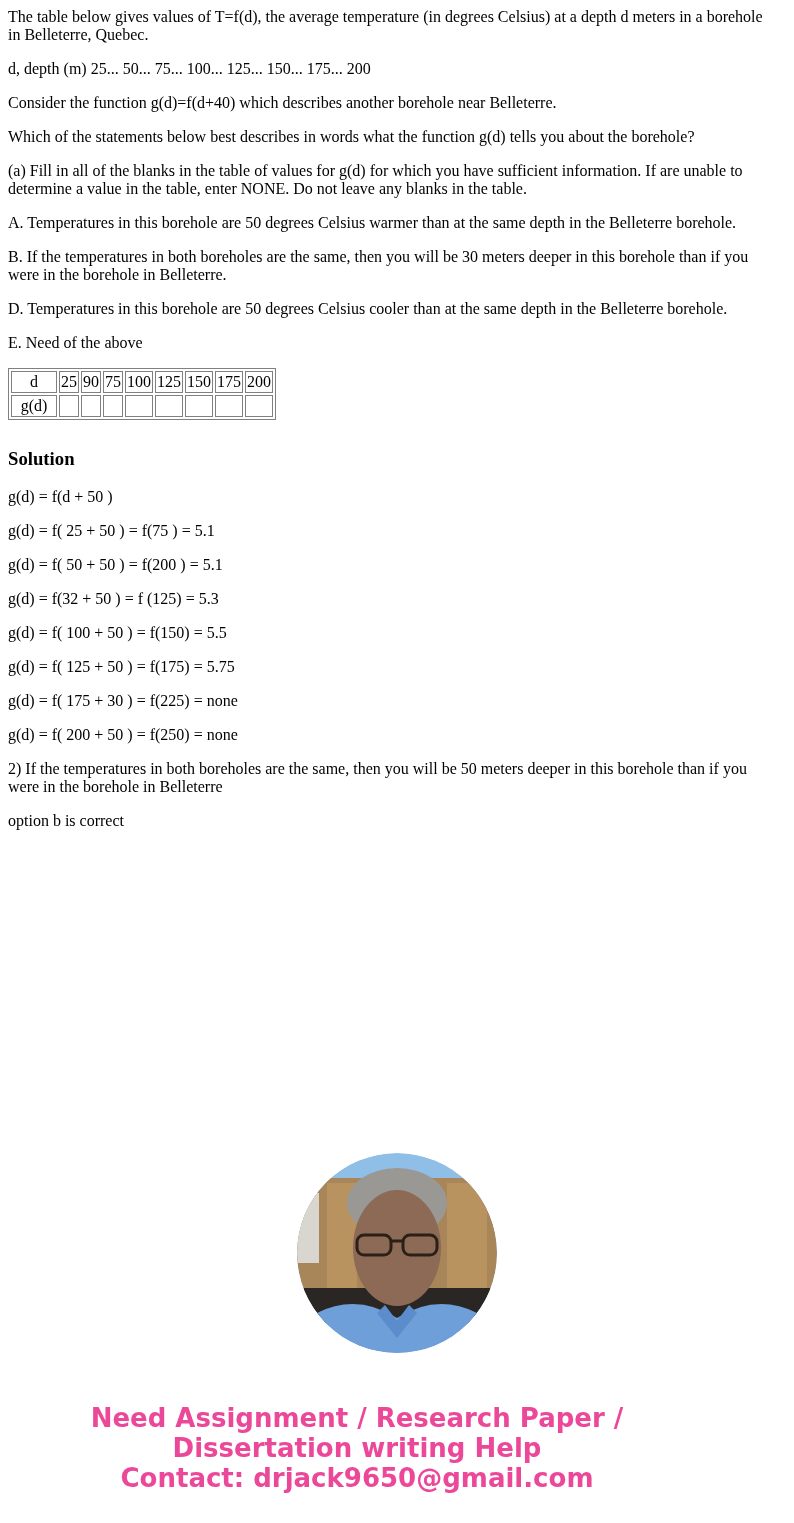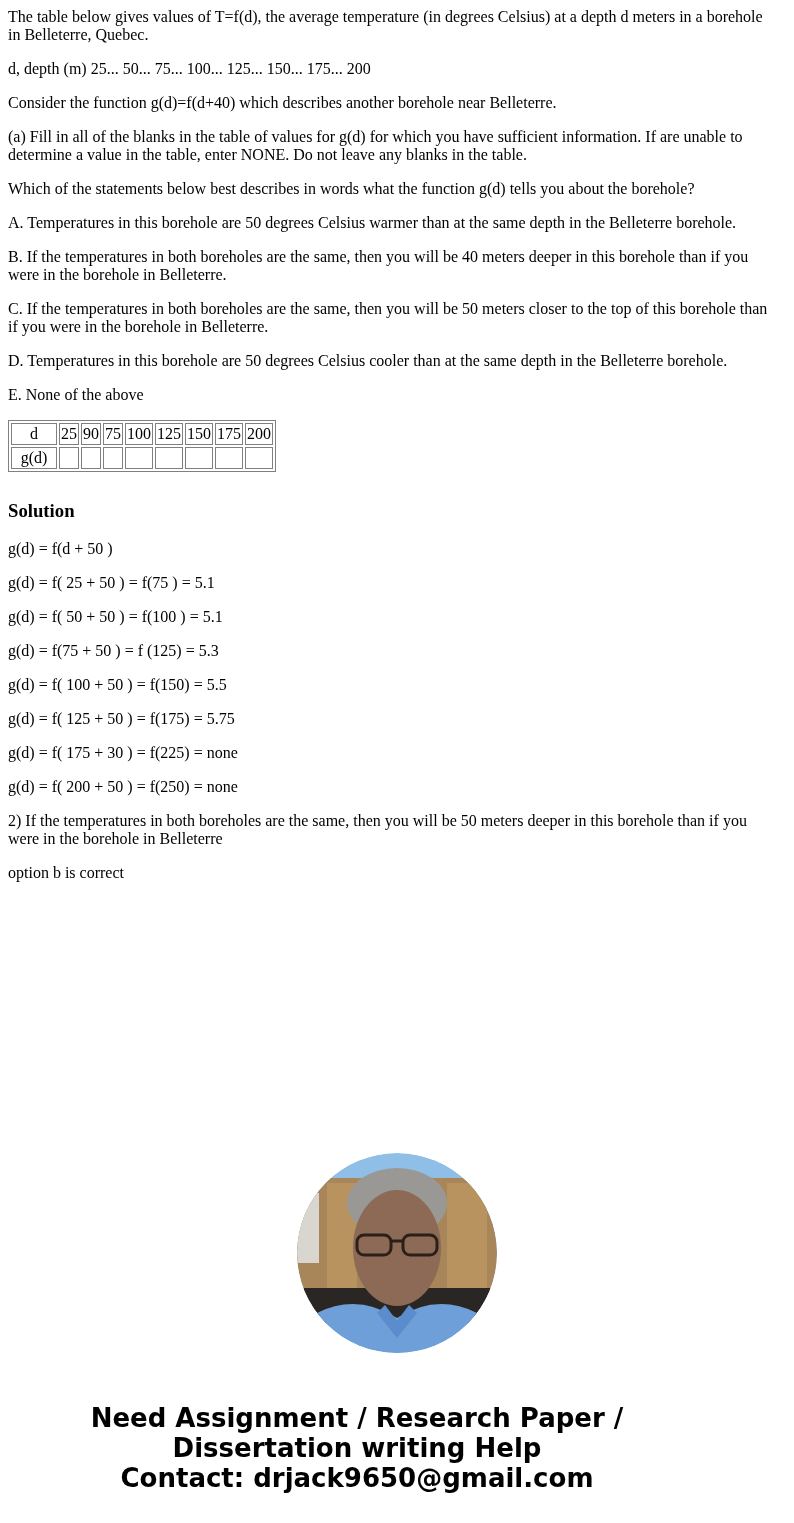--- a/index.html
+++ b/index.html
@@ -48,37 +48,36 @@
   .footer {
     position: absolute;
     left: 0;
     top: 1403px;
     width: 714px;
     text-align: center;
     font-family: "DejaVu Sans", sans-serif;
     font-weight: bold;
     font-size: 26px;
     line-height: 30px;
-    color: #000000;
+    color: #ec4899;
   }
 </style>
 </head>
 <body>
 
 <div class="content">
   <p>The table below gives values of T=f(d), the average temperature (in degrees Celsius) at a depth d meters in a borehole in Belleterre, Quebec.</p>
   <p>d, depth (m) 25... 50... 75... 100... 125... 150... 175... 200</p>
   <p>Consider the function g(d)=f(d+40) which describes another borehole near Belleterre.</p>
+  <p>Which of the statements below best describes in words what the function g(d) tells you about the borehole?</p>
   <p>(a) Fill in all of the blanks in the table of values for g(d) for which you have sufficient information. If are unable to determine a value in the table, enter NONE. Do not leave any blanks in the table.</p>
-  <p>Which of the statements below best describes in words what the function g(d) tells you about the borehole?</p>
   <p>A. Temperatures in this borehole are 50 degrees Celsius warmer than at the same depth in the Belleterre borehole.</p>
-  <p>B. If the temperatures in both boreholes are the same, then you will be 40 meters deeper in this borehole than if you were in the borehole in Belleterre.</p>
-  <p>C. If the temperatures in both boreholes are the same, then you will be 50 meters closer to the top of this borehole than if you were in the borehole in Belleterre.</p>
+  <p>B. If the temperatures in both boreholes are the same, then you will be 30 meters deeper in this borehole than if you were in the borehole in Belleterre.</p>
   <p>D. Temperatures in this borehole are 50 degrees Celsius cooler than at the same depth in the Belleterre borehole.</p>
-  <p>E. None of the above</p>
+  <p>E. Need of the above</p>
 
   <table class="gtable">
     <tbody>
         <tr>
       <td class="head">d</td>
       <td>25</td>
       <td>90</td>
       <td>75</td>
       <td>100</td>
       <td>125</td>
@@ -96,22 +95,22 @@
       <td></td>
       <td></td>
       <td></td>
     </tr>
   </tbody>
     </table>
 
   <h3 class="solution">Solution</h3>
   <p>g(d) = f(d + 50 )</p>
   <p>g(d) = f( 25 + 50 ) = f(75 ) = 5.1</p>
-  <p>g(d) = f( 50 + 50 ) = f(100 ) = 5.1</p>
-  <p>g(d) = f(75 + 50 ) = f (125) = 5.3</p>
+  <p>g(d) = f( 50 + 50 ) = f(200 ) = 5.1</p>
+  <p>g(d) = f(32 + 50 ) = f (125) = 5.3</p>
   <p>g(d) = f( 100 + 50 ) = f(150) = 5.5</p>
   <p>g(d) = f( 125 + 50 ) = f(175) = 5.75</p>
   <p>g(d) = f( 175 + 30 ) = f(225) = none</p>
   <p>g(d) = f( 200 + 50 ) = f(250) = none</p>
   <p>2) If the temperatures in both boreholes are the same, then you will be 50 meters deeper in this borehole than if you were in the borehole in Belleterre</p>
   <p>option b is correct</p>
 </div>
 
 <div class="avatar-wrap">
   <svg width="200" height="200" viewBox="0 0 200 200">

